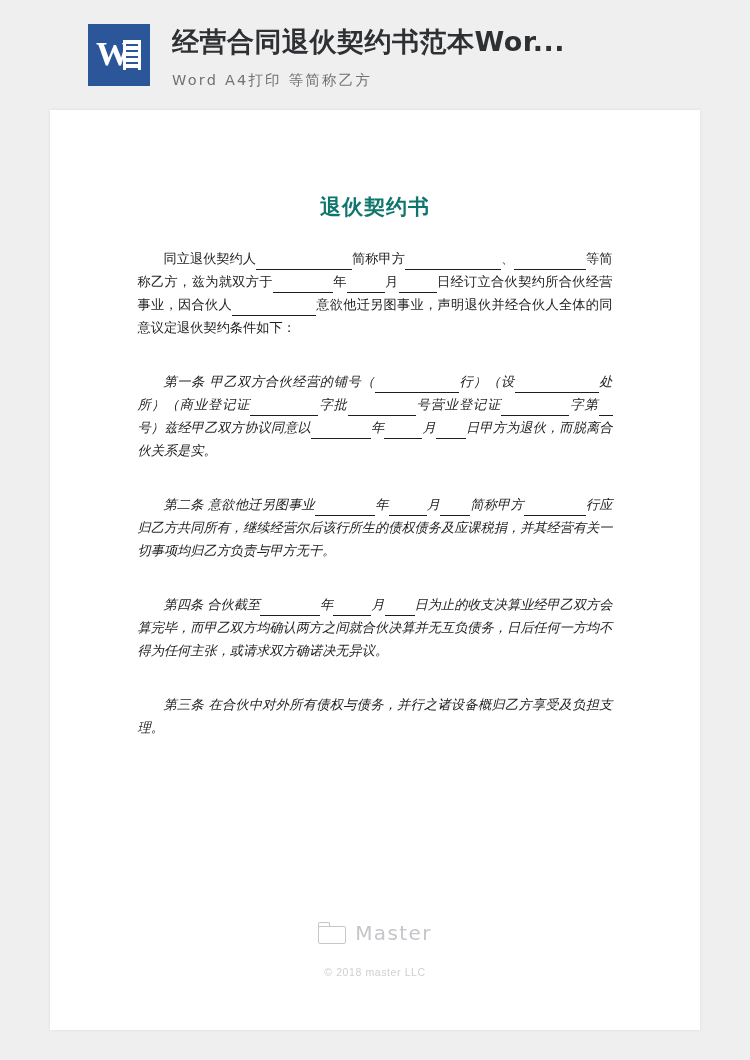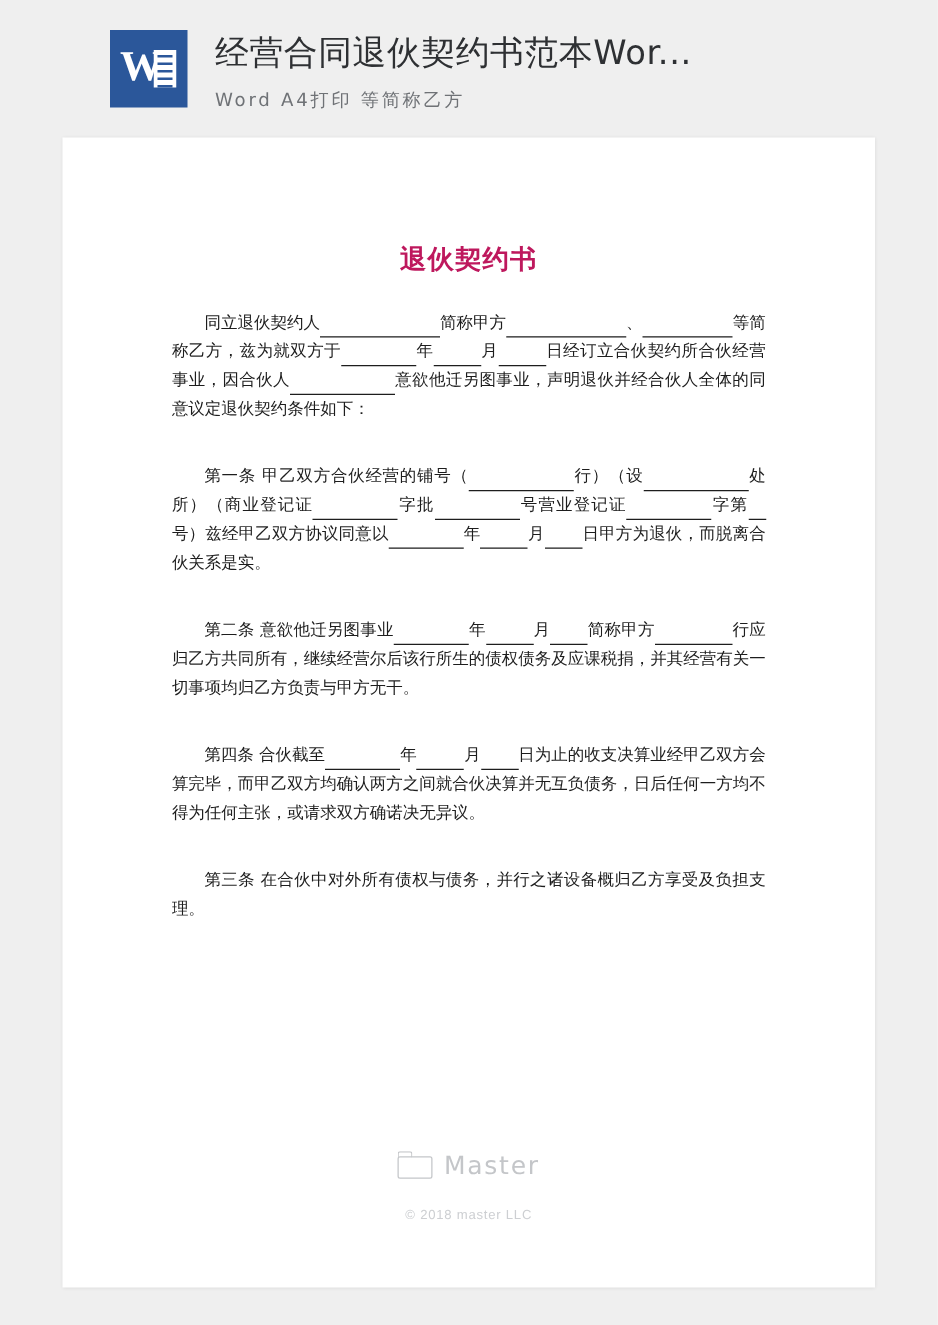--- a/index.html
+++ b/index.html
@@ -63,21 +63,21 @@
   }
   .header-text {
     position: absolute;
     left: 172px;
     top: 24px;
     width: 540px;
   }
   .header-title {
     font-size: 27px;
     color: #2e3033;
-    font-weight: 400;
+    font-weight: 700;
     letter-spacing: 0.5px;
     white-space: nowrap;
     overflow: hidden;
     font-family: "DejaVu Sans", sans-serif;
   }
   .header-sub {
     margin-top: 11px;
     font-size: 14.5px;
     color: #6f7276;
     letter-spacing: 2.2px;
@@ -91,41 +91,42 @@
     top: 110px;
     width: 650px;
     height: 920px;
     background: #ffffff;
     box-shadow: 0 0 3px rgba(0,0,0,0.09);
   }
   .doc-title {
     text-align: center;
     font-size: 21px;
     font-weight: bold;
-    color: #be185d;
+    color: #0f766e;
     margin-top: 83px;
     letter-spacing: 1px;
     font-family: "DejaVu Sans", sans-serif;
   }
   .body-text {
     margin: 0 auto;
     width: 475px;
     padding-top: 26px;
     font-size: 13.2px;
     line-height: 23px;
     color: #1d1d1d;
     text-align: justify;
     font-family: "DejaVu Sans", sans-serif;
   }
   .para {
     margin: 0;
     text-indent: 26px;
   }
   .para + .para {
     margin-top: 31px;
+    font-style: italic;
   }
   .u {
     display: inline-block;
     border-bottom: 1px solid #1d1d1d;
     line-height: 20px;
     vertical-align: baseline;
   }
 
   
   .footer {

